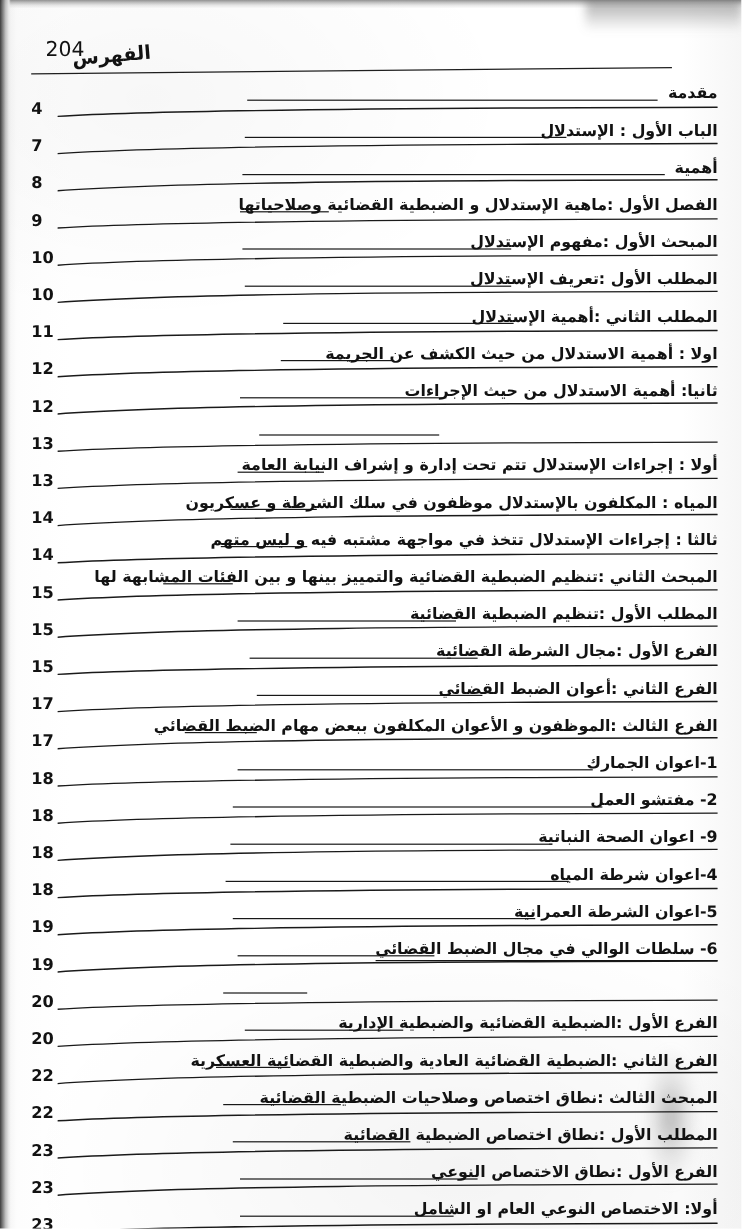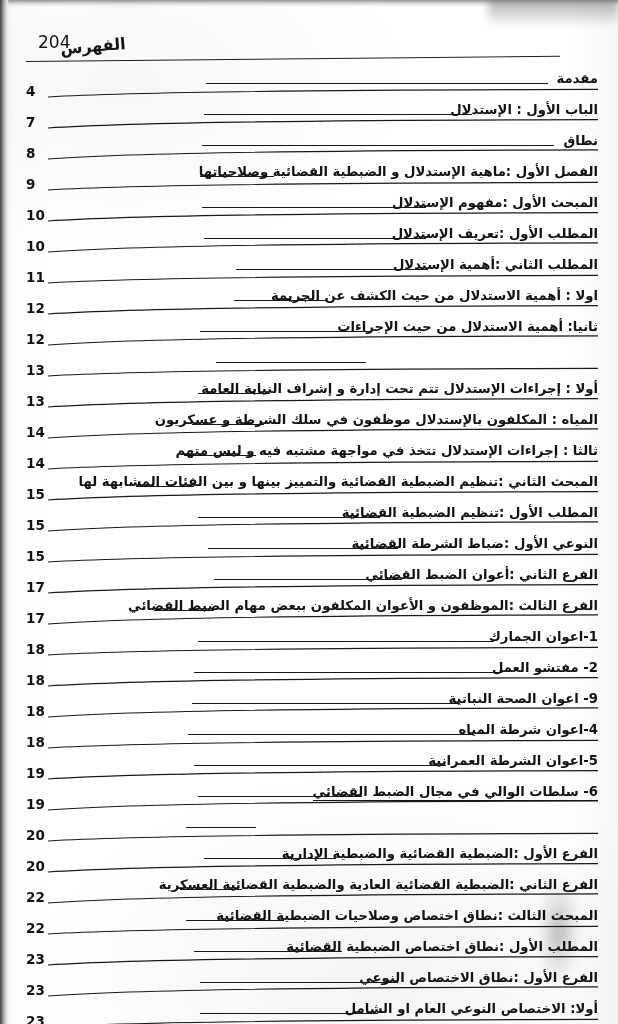--- a/index.html
+++ b/index.html
@@ -189,21 +189,21 @@
         <div class="entry-title">الباب الأول : الإستدلال</div>
         <div class="leader-short" style="right: 126px; width: 268px;"></div>
         <div class="leader-curve" style="width: 550px;">
           <svg width="550" height="16" viewBox="0 0 550 16" preserveAspectRatio="none" xmlns="http://www.w3.org/2000/svg">
             <path d="M0 12 C 99 5.2, 341 4, 550 3.6" fill="none" stroke="#1a1a1a" stroke-width="1.15" stroke-linecap="round"></path>
           </svg>
         </div>
         <div class="entry-page">7</div>
       </div>
       <div class="toc-row">
-        <div class="entry-title">نطاق</div>
+        <div class="entry-title">أهمية</div>
         <div class="leader-short" style="right: 44px; width: 352px;"></div>
         <div class="leader-curve" style="width: 550px;">
           <svg width="550" height="16" viewBox="0 0 550 16" preserveAspectRatio="none" xmlns="http://www.w3.org/2000/svg">
             <path d="M0 12 C 99 4.4, 341 3.2, 550 2.8000000000000003" fill="none" stroke="#1a1a1a" stroke-width="1.15" stroke-linecap="round"></path>
           </svg>
         </div>
         <div class="entry-page">8</div>
       </div>
       <div class="toc-row">
         <div class="entry-title">الفصل الأول :ماهية الإستدلال و الضبطية القضائية وصلاحياتها</div>
@@ -318,21 +318,21 @@
         <div class="entry-title">المطلب الأول :تنظيم الضبطية القضائية</div>
         <div class="leader-short" style="right: 218px; width: 182px;"></div>
         <div class="leader-curve" style="width: 550px;">
           <svg width="550" height="16" viewBox="0 0 550 16" preserveAspectRatio="none" xmlns="http://www.w3.org/2000/svg">
             <path d="M0 12 C 99 4.4, 341 3.2, 550 2.8000000000000003" fill="none" stroke="#1a1a1a" stroke-width="1.15" stroke-linecap="round"></path>
           </svg>
         </div>
         <div class="entry-page">15</div>
       </div>
       <div class="toc-row">
-        <div class="entry-title">النوعي الأول :ضباط الشرطة القضائية</div>
+        <div class="entry-title">الفرع الأول :مجال الشرطة القضائية</div>
         <div class="leader-short" style="right: 200px; width: 190px;"></div>
         <div class="leader-curve" style="width: 550px;">
           <svg width="550" height="16" viewBox="0 0 550 16" preserveAspectRatio="none" xmlns="http://www.w3.org/2000/svg">
             <path d="M0 12 C 99 6, 341 4.8, 550 4.4" fill="none" stroke="#1a1a1a" stroke-width="1.15" stroke-linecap="round"></path>
           </svg>
         </div>
         <div class="entry-page">15</div>
       </div>
       <div class="toc-row">
         <div class="entry-title">الفرع الثاني :أعوان الضبط القضائي</div>

